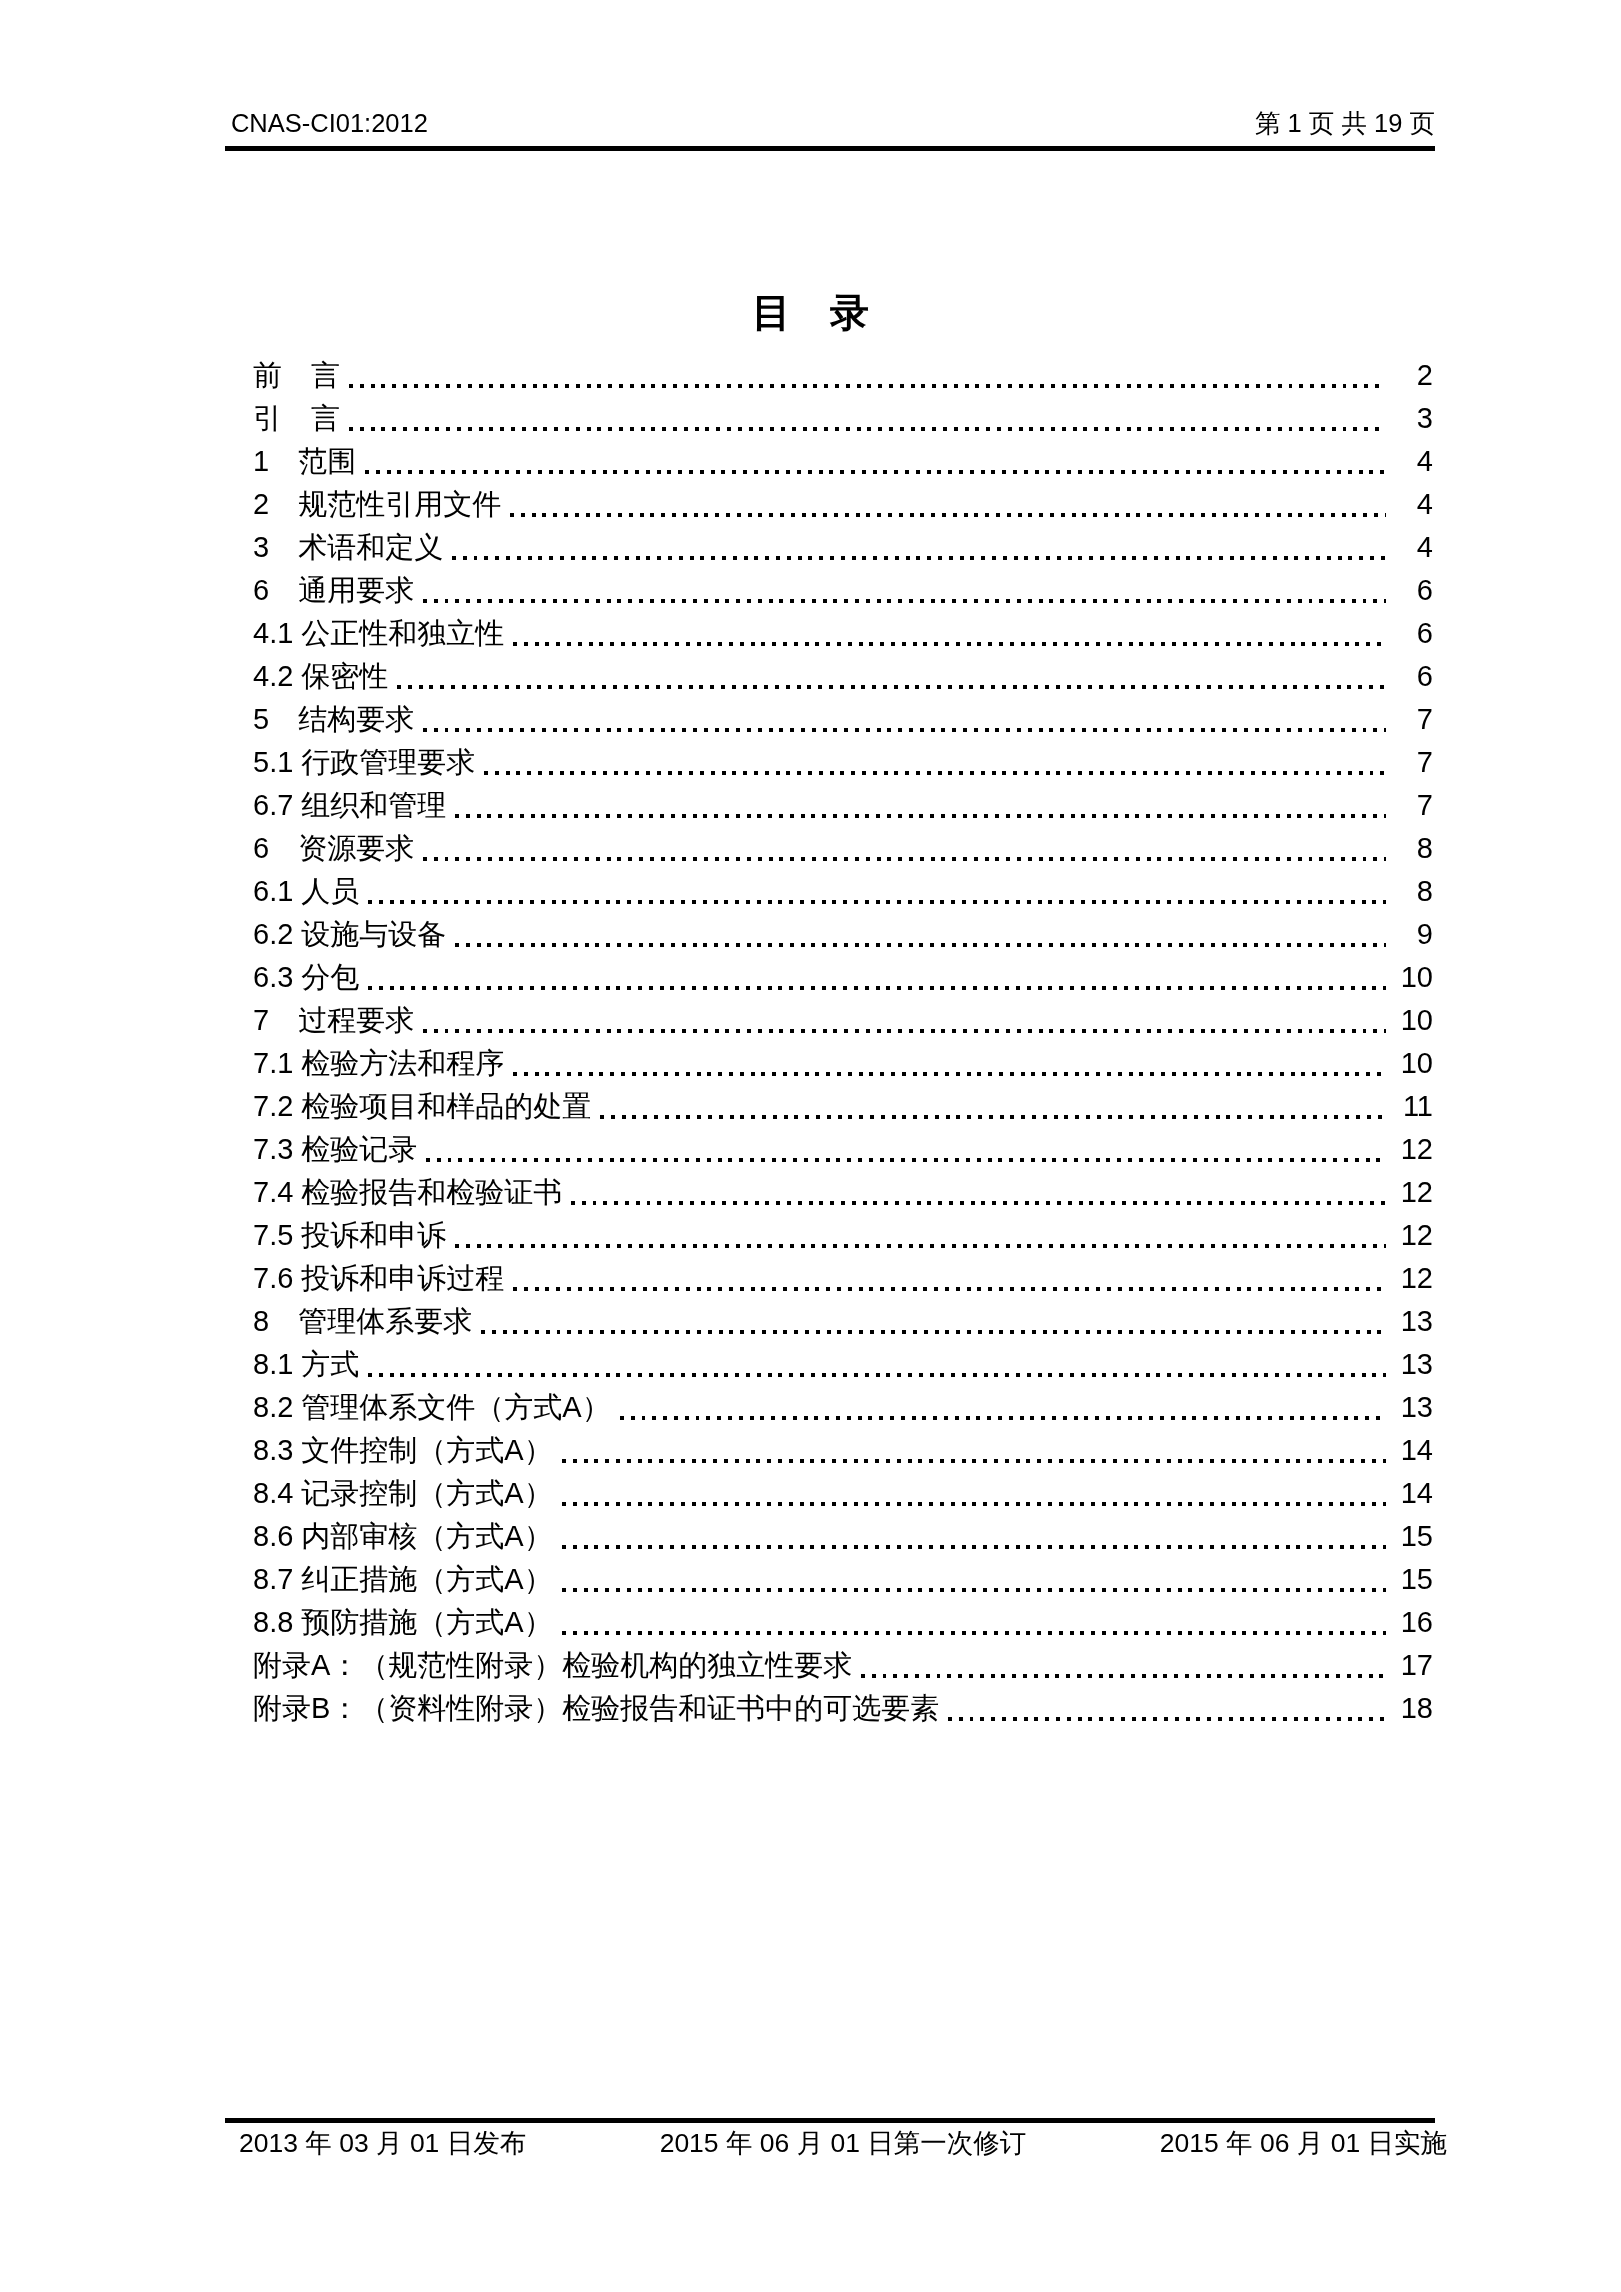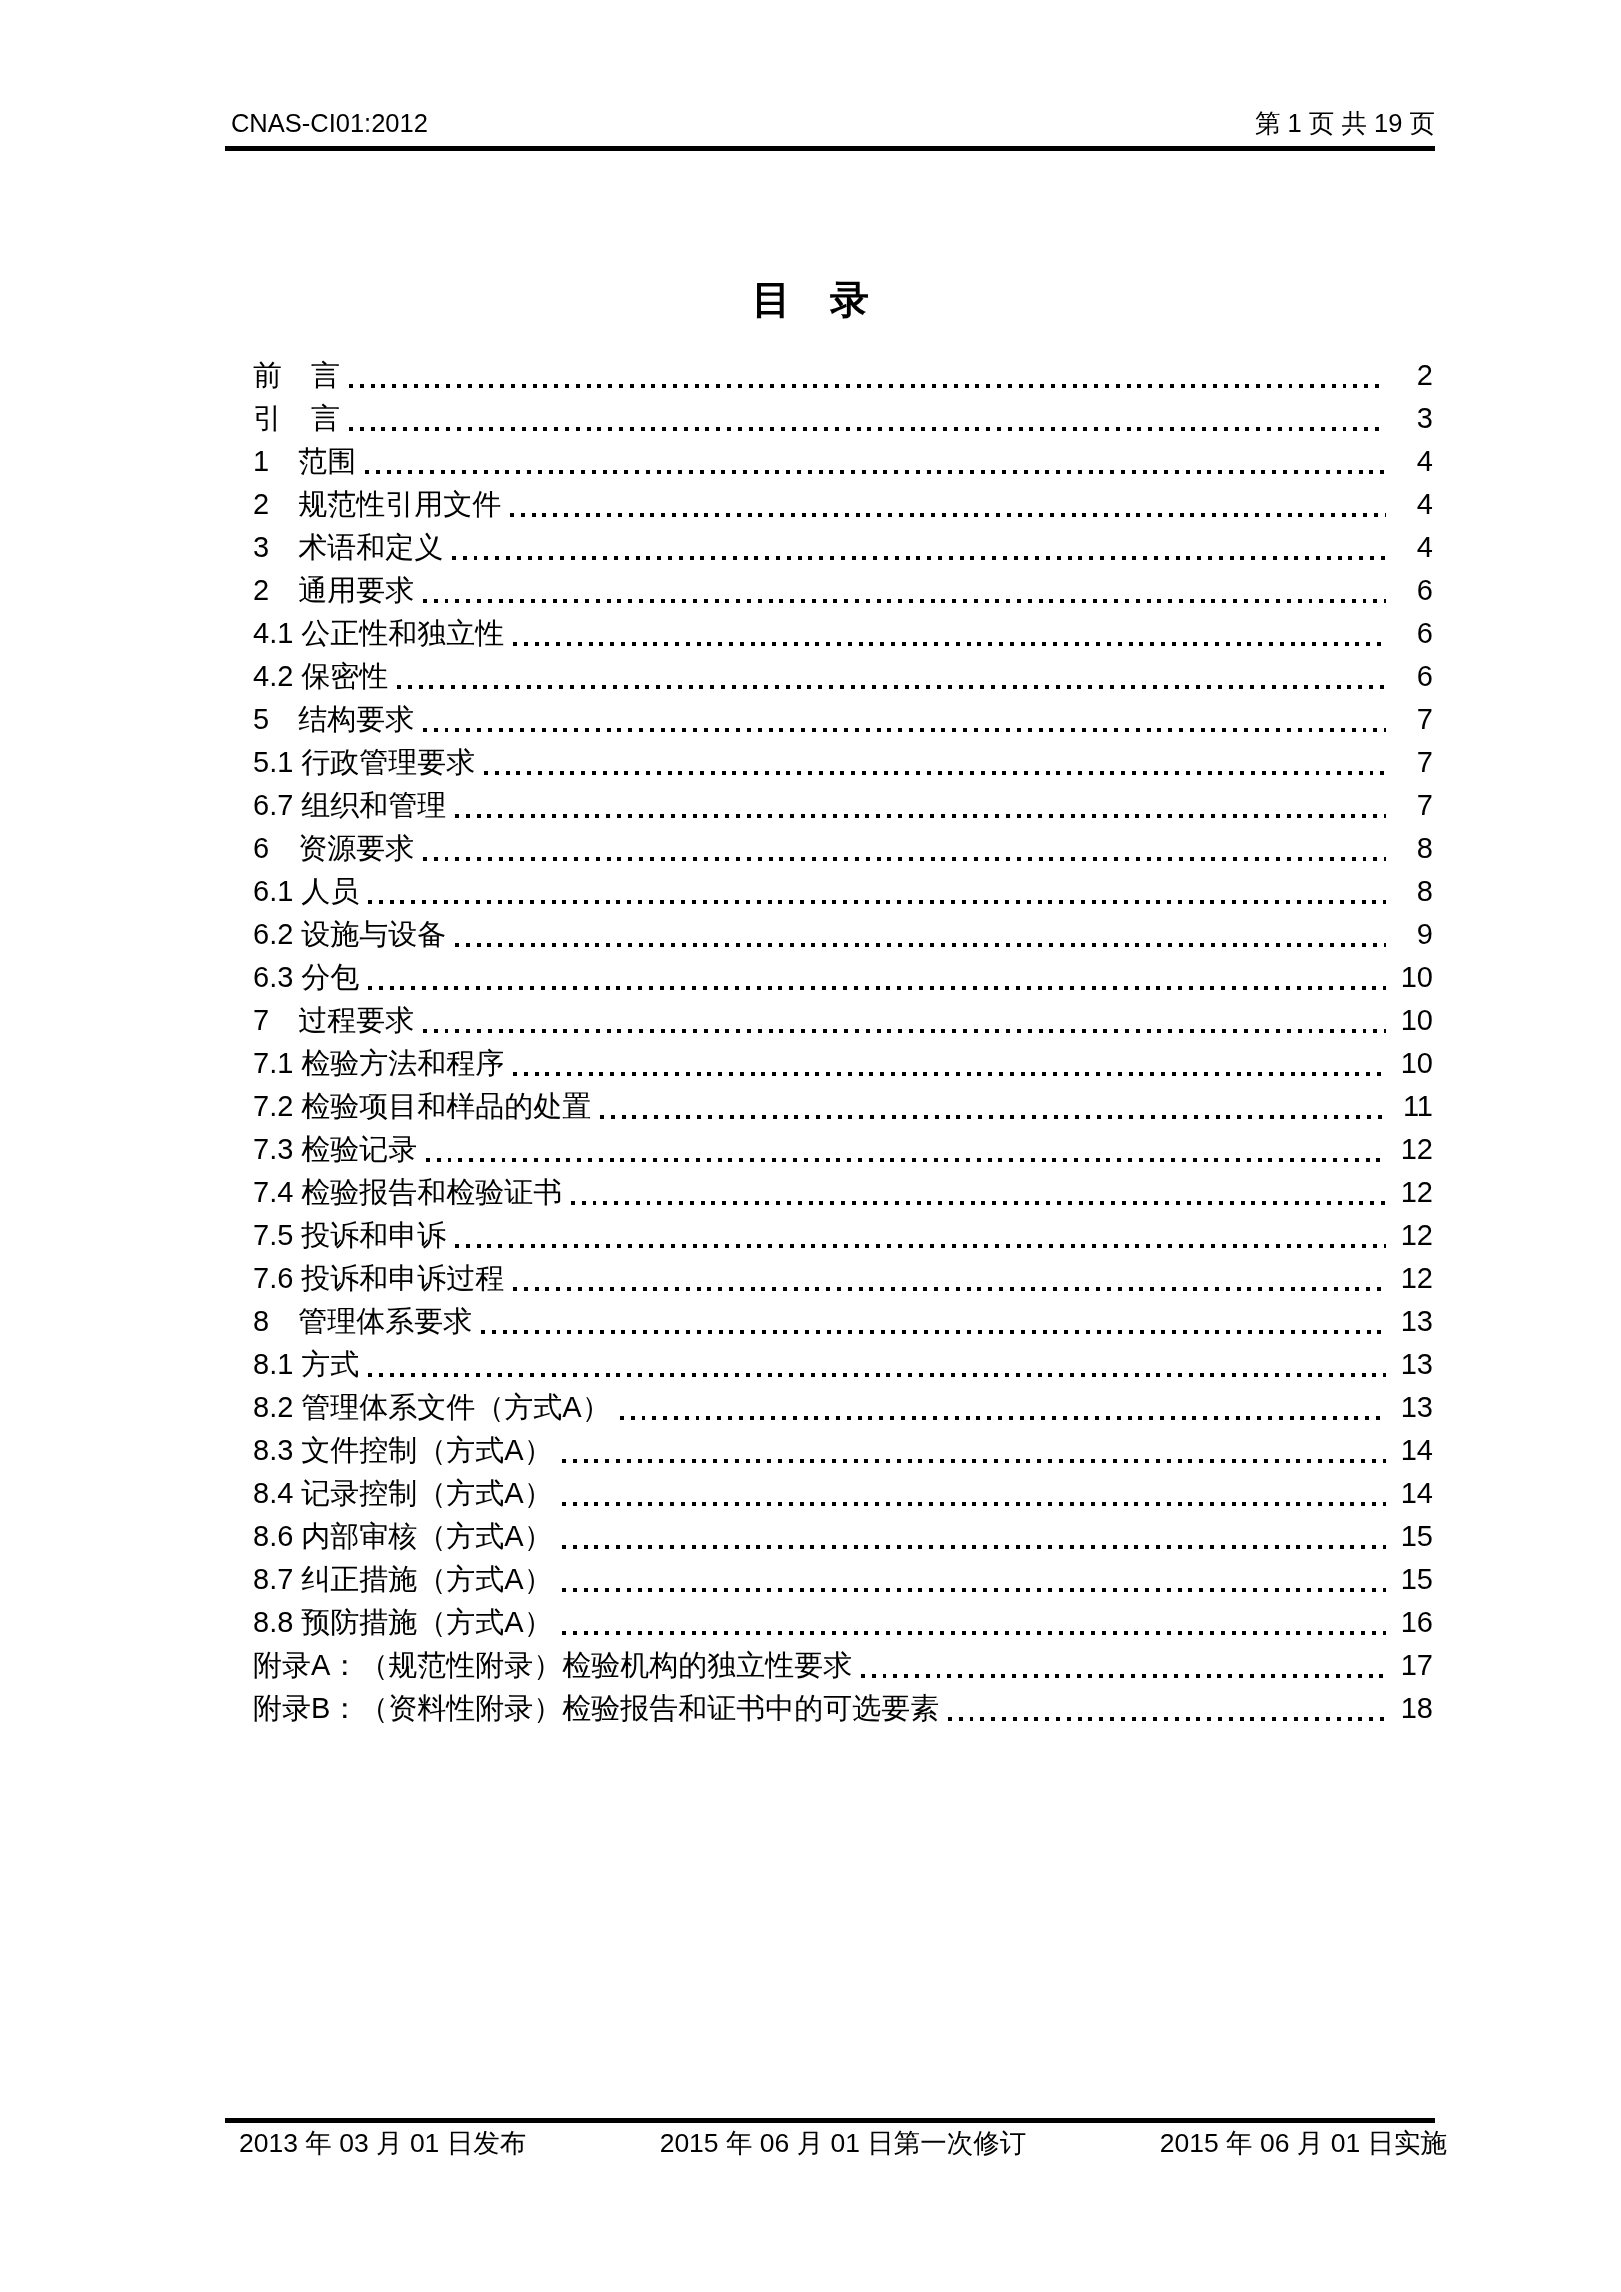--- a/index.html
+++ b/index.html
@@ -35,21 +35,21 @@
     height: 4.9px;
     background: #000000;
   }
   .hdr-rule { top: 146px; }
   .ftr-rule { top: 2118px; }
   .title {
     position: absolute;
     left: 0;
     right: 0;
     top: 278px;
-    margin: 0;
+    margin: 13px;
     text-align: center;
     font-size: 39px;
     font-weight: bold;
     line-height: 43px;
     white-space: pre;
   }
   .toc {
     position: absolute;
     left: 253px;
     right: 188px;
@@ -126,21 +126,21 @@
         <span class="toc-label">2　规范性引用文件</span>
         <span class="toc-dots"></span>
         <span class="toc-page">4</span>
       </div>
       <div class="toc-row">
         <span class="toc-label">3　术语和定义</span>
         <span class="toc-dots"></span>
         <span class="toc-page">4</span>
       </div>
       <div class="toc-row">
-        <span class="toc-label">2　通用要求</span>
+        <span class="toc-label">6　通用要求</span>
         <span class="toc-dots"></span>
         <span class="toc-page">6</span>
       </div>
       <div class="toc-row">
         <span class="toc-label">4.1 公正性和独立性</span>
         <span class="toc-dots"></span>
         <span class="toc-page">6</span>
       </div>
       <div class="toc-row">
         <span class="toc-label">4.2 保密性</span>

